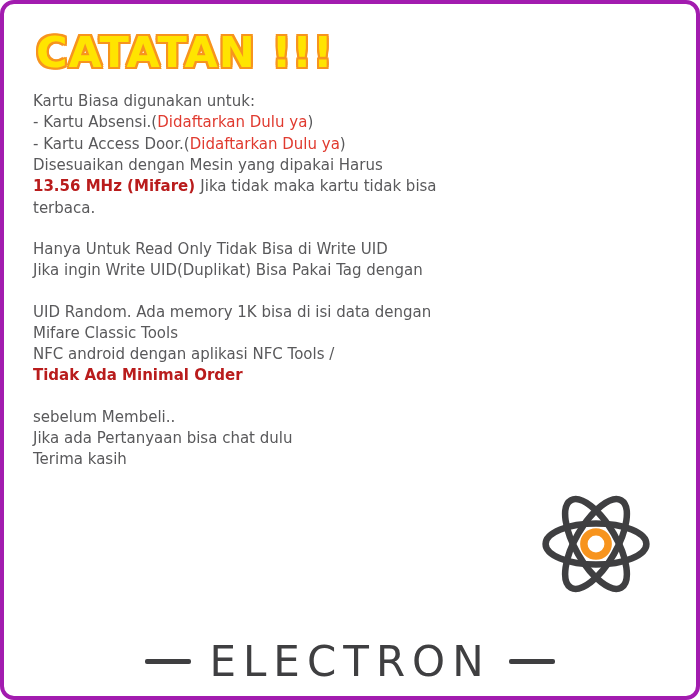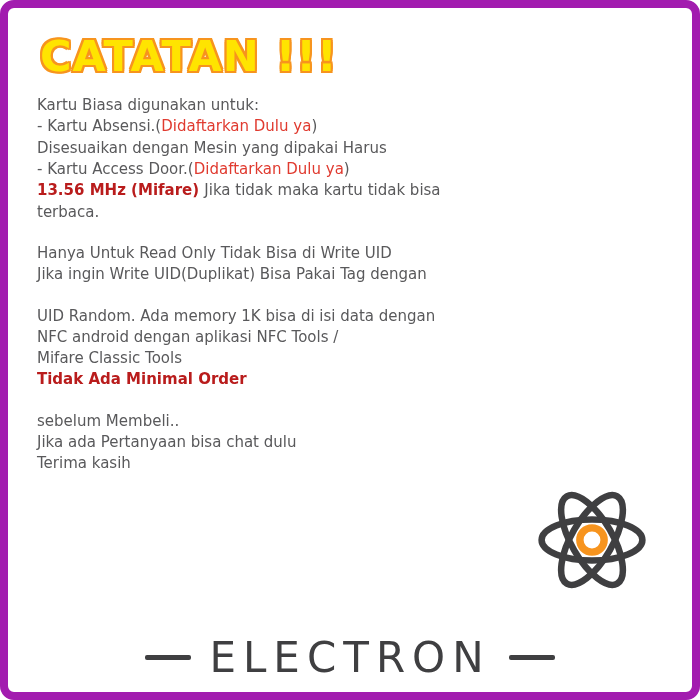--- a/index.html
+++ b/index.html
@@ -12,21 +12,21 @@
     background: #ffffff;
     font-family: "DejaVu Sans", sans-serif;
     overflow: hidden;
   }
   .card {
     position: relative;
     box-sizing: border-box;
     width: 700px;
     height: 700px;
     background: #ffffff;
-    border: 8px solid #a21caf;
+    border: 4px solid #a21caf;
     border-radius: 14px;
     padding: 22px 26px 8px 26px;
   }
   .title {
     font-family: "DejaVu Sans", sans-serif;
     font-size: 43px;
     font-weight: bold;
     color: #ffe400;
     letter-spacing: 1px;
     -webkit-text-stroke: 2px #f7941e;
@@ -103,31 +103,31 @@
 </head>
 <body>
 
 <div class="card">
 
   <div class="title">CATATAN !!!</div>
 
   <div class="body-text" id="note-body">
       <div class="line">Kartu Biasa digunakan untuk:</div>
       <div class="line"><span>- Kartu Absensi.(</span><span class="red">Didaftarkan Dulu ya</span><span>)</span></div>
+      <div class="line"><span>- Kartu Access Door.(</span><span class="red">Didaftarkan Dulu ya</span><span>)</span></div>
       <div class="line">Disesuaikan dengan Mesin yang dipakai Harus</div>
-      <div class="line"><span>- Kartu Access Door.(</span><span class="red">Didaftarkan Dulu ya</span><span>)</span></div>
       <div class="line"><span class="bold-dark">13.56 MHz (Mifare) </span><span>Jika tidak maka kartu tidak bisa</span></div>
       <div class="line">terbaca.</div>
       <div class="gap"></div>
       <div class="line">Hanya Untuk Read Only Tidak Bisa di Write UID</div>
       <div class="line">Jika ingin Write UID(Duplikat) Bisa Pakai Tag dengan</div>
       <div class="gap"></div>
       <div class="line">UID Random. Ada memory 1K bisa di isi data dengan</div>
+      <div class="line">Mifare Classic Tools</div>
       <div class="line">NFC android dengan aplikasi NFC Tools /</div>
-      <div class="line">Mifare Classic Tools</div>
       <div class="line"><span class="bold-dark">Tidak Ada Minimal Order</span></div>
       <div class="gap"></div>
       <div class="line">sebelum Membeli..</div>
       <div class="line">Jika ada Pertanyaan bisa chat dulu</div>
       <div class="line">Terima kasih</div>
     </div>
 
   <div class="footer">
     <div class="atom">
       <svg viewBox="0 0 120 120" width="112" height="112" aria-hidden="true">

